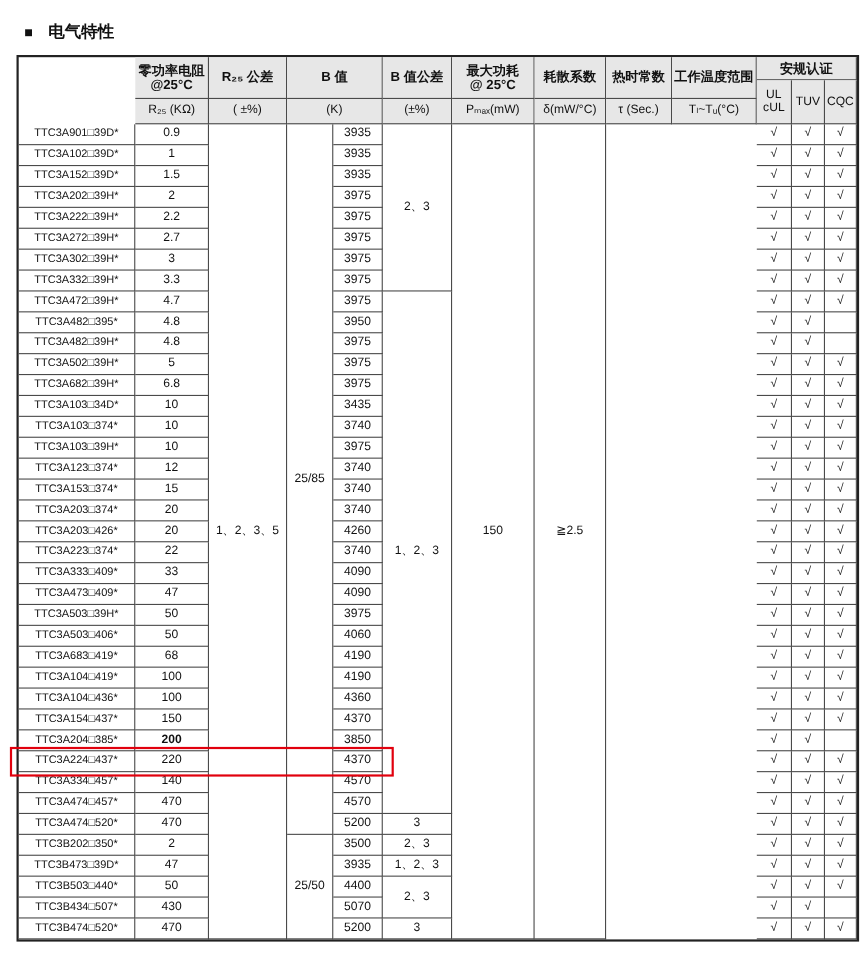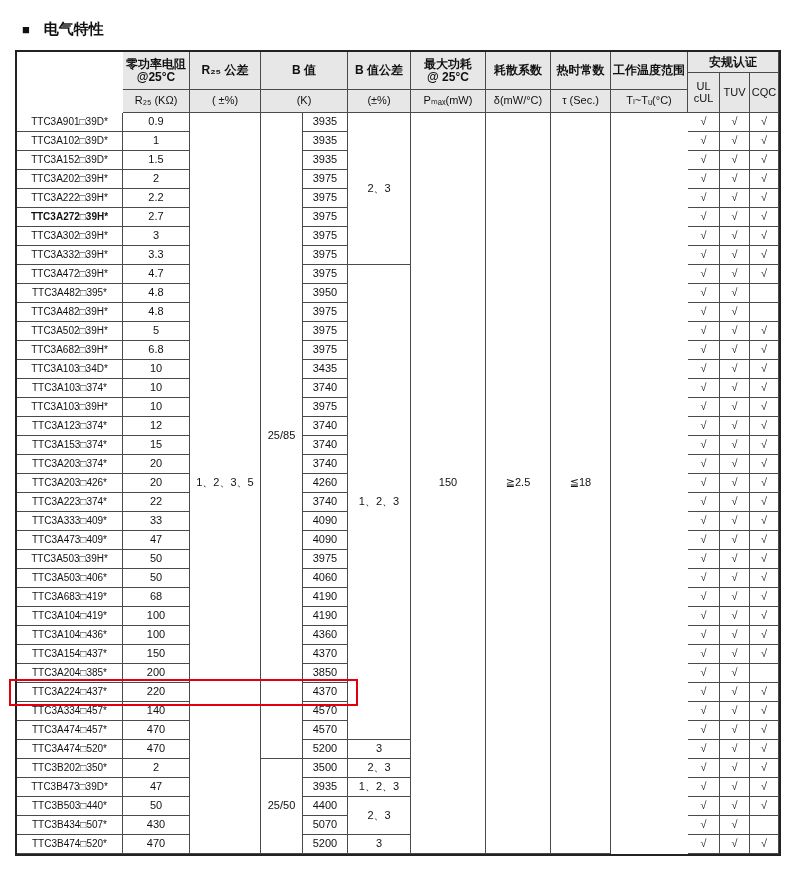--- a/index.html
+++ b/index.html
@@ -94,21 +94,21 @@
         <div class="cell num" style="grid-area: 7 / 5 / span 1;">3975</div>
         <div class="cell chk" style="grid-area: 7 / 11 / span 1;">√</div>
         <div class="cell chk" style="grid-area: 7 / 12 / span 1;">√</div>
         <div class="cell chk" style="grid-area: 7 / 13 / span 1;">√</div>
         <div class="cell model" style="grid-area: 8 / 1 / span 1;">TTC3A222□39H*</div>
         <div class="cell num" style="grid-area: 8 / 2 / span 1;">2.2</div>
         <div class="cell num" style="grid-area: 8 / 5 / span 1;">3975</div>
         <div class="cell chk" style="grid-area: 8 / 11 / span 1;">√</div>
         <div class="cell chk" style="grid-area: 8 / 12 / span 1;">√</div>
         <div class="cell chk" style="grid-area: 8 / 13 / span 1;">√</div>
-        <div class="cell model" style="grid-area: 9 / 1 / span 1; font-weight: bold;">TTC3A272□39H*</div>
+        <div class="cell model" style="grid-area: 9 / 1 / span 1;">TTC3A272□39H*</div>
         <div class="cell num" style="grid-area: 9 / 2 / span 1;">2.7</div>
         <div class="cell num" style="grid-area: 9 / 5 / span 1;">3975</div>
         <div class="cell chk" style="grid-area: 9 / 11 / span 1;">√</div>
         <div class="cell chk" style="grid-area: 9 / 12 / span 1;">√</div>
         <div class="cell chk" style="grid-area: 9 / 13 / span 1;">√</div>
         <div class="cell model" style="grid-area: 10 / 1 / span 1;">TTC3A302□39H*</div>
         <div class="cell num" style="grid-area: 10 / 2 / span 1;">3</div>
         <div class="cell num" style="grid-area: 10 / 5 / span 1;">3975</div>
         <div class="cell chk" style="grid-area: 10 / 11 / span 1;">√</div>
         <div class="cell chk" style="grid-area: 10 / 12 / span 1;">√</div>
@@ -239,21 +239,21 @@
         <div class="cell chk" style="grid-area: 31 / 11 / span 1;">√</div>
         <div class="cell chk" style="grid-area: 31 / 12 / span 1;">√</div>
         <div class="cell chk" style="grid-area: 31 / 13 / span 1;">√</div>
         <div class="cell model" style="grid-area: 32 / 1 / span 1;">TTC3A154□437*</div>
         <div class="cell num" style="grid-area: 32 / 2 / span 1;">150</div>
         <div class="cell num" style="grid-area: 32 / 5 / span 1;">4370</div>
         <div class="cell chk" style="grid-area: 32 / 11 / span 1;">√</div>
         <div class="cell chk" style="grid-area: 32 / 12 / span 1;">√</div>
         <div class="cell chk" style="grid-area: 32 / 13 / span 1;">√</div>
         <div class="cell model" style="grid-area: 33 / 1 / span 1;">TTC3A204□385*</div>
-        <div class="cell num" style="grid-area: 33 / 2 / span 1;">200</div>
+        <div class="cell num" style="grid-area: 33 / 2 / span 1; font-weight: bold;">200</div>
         <div class="cell num" style="grid-area: 33 / 5 / span 1;">3850</div>
         <div class="cell chk" style="grid-area: 33 / 11 / span 1;">√</div>
         <div class="cell chk" style="grid-area: 33 / 12 / span 1;">√</div>
         <div class="cell chk" style="grid-area: 33 / 13 / span 1;"></div>
         <div class="cell model" style="grid-area: 34 / 1 / span 1;">TTC3A224□437*</div>
         <div class="cell num" style="grid-area: 34 / 2 / span 1;">220</div>
         <div class="cell num" style="grid-area: 34 / 5 / span 1;">4370</div>
         <div class="cell chk" style="grid-area: 34 / 11 / span 1;">√</div>
         <div class="cell chk" style="grid-area: 34 / 12 / span 1;">√</div>
         <div class="cell chk" style="grid-area: 34 / 13 / span 1;">√</div>
@@ -310,18 +310,17 @@
         <div class="cell num" style="grid-area: 38 / 4 / span 5;">25/50</div>
         <div class="cell num" style="grid-area: 4 / 6 / span 8;">2、3</div>
         <div class="cell num" style="grid-area: 12 / 6 / span 25;">1、2、3</div>
         <div class="cell num" style="grid-area: 37 / 6 / span 1;">3</div>
         <div class="cell num" style="grid-area: 38 / 6 / span 1;">2、3</div>
         <div class="cell num" style="grid-area: 39 / 6 / span 1;">1、2、3</div>
         <div class="cell num" style="grid-area: 40 / 6 / span 2;">2、3</div>
         <div class="cell num" style="grid-area: 42 / 6 / span 1;">3</div>
         <div class="cell num" style="grid-area: 4 / 7 / span 39;">150</div>
         <div class="cell num" style="grid-area: 4 / 8 / span 39;">≧2.5</div>
-        <div class="cell num" style="grid-area: 4 / 9 / span 39;">≦18</div>
       </div>
 
     <div class="hlbox" style="border-color: rgb(225, 0, 13);"></div>
   </div>
 </div>
 
 </body></html>

